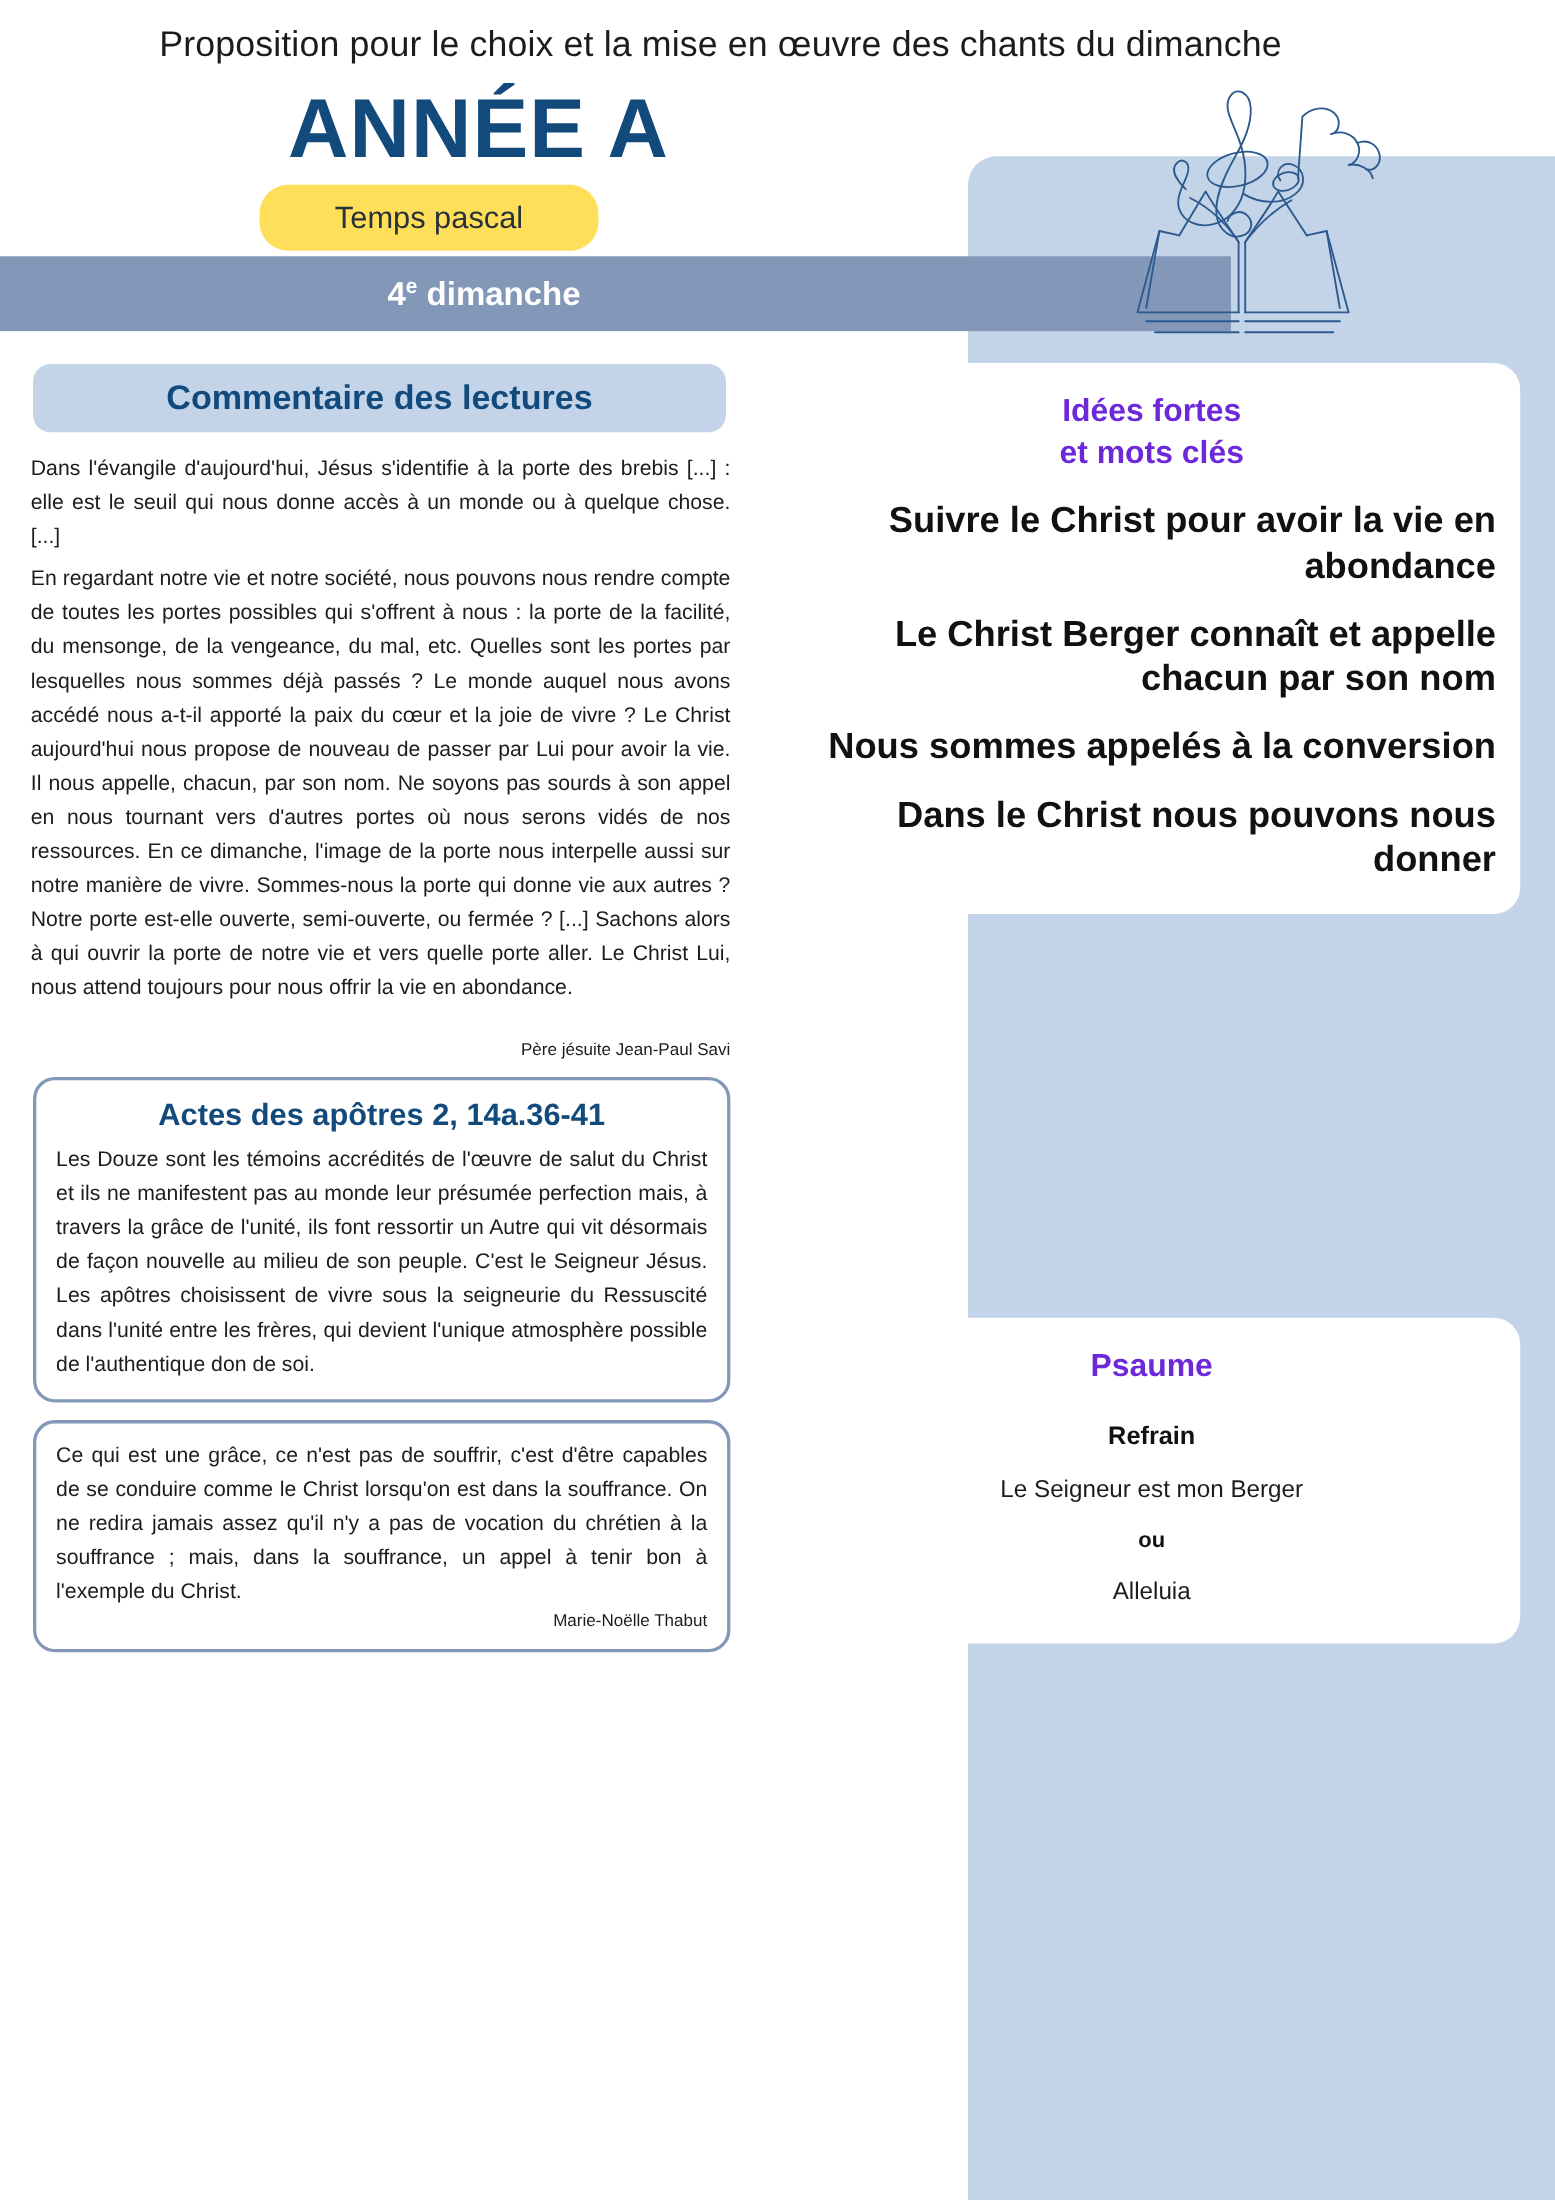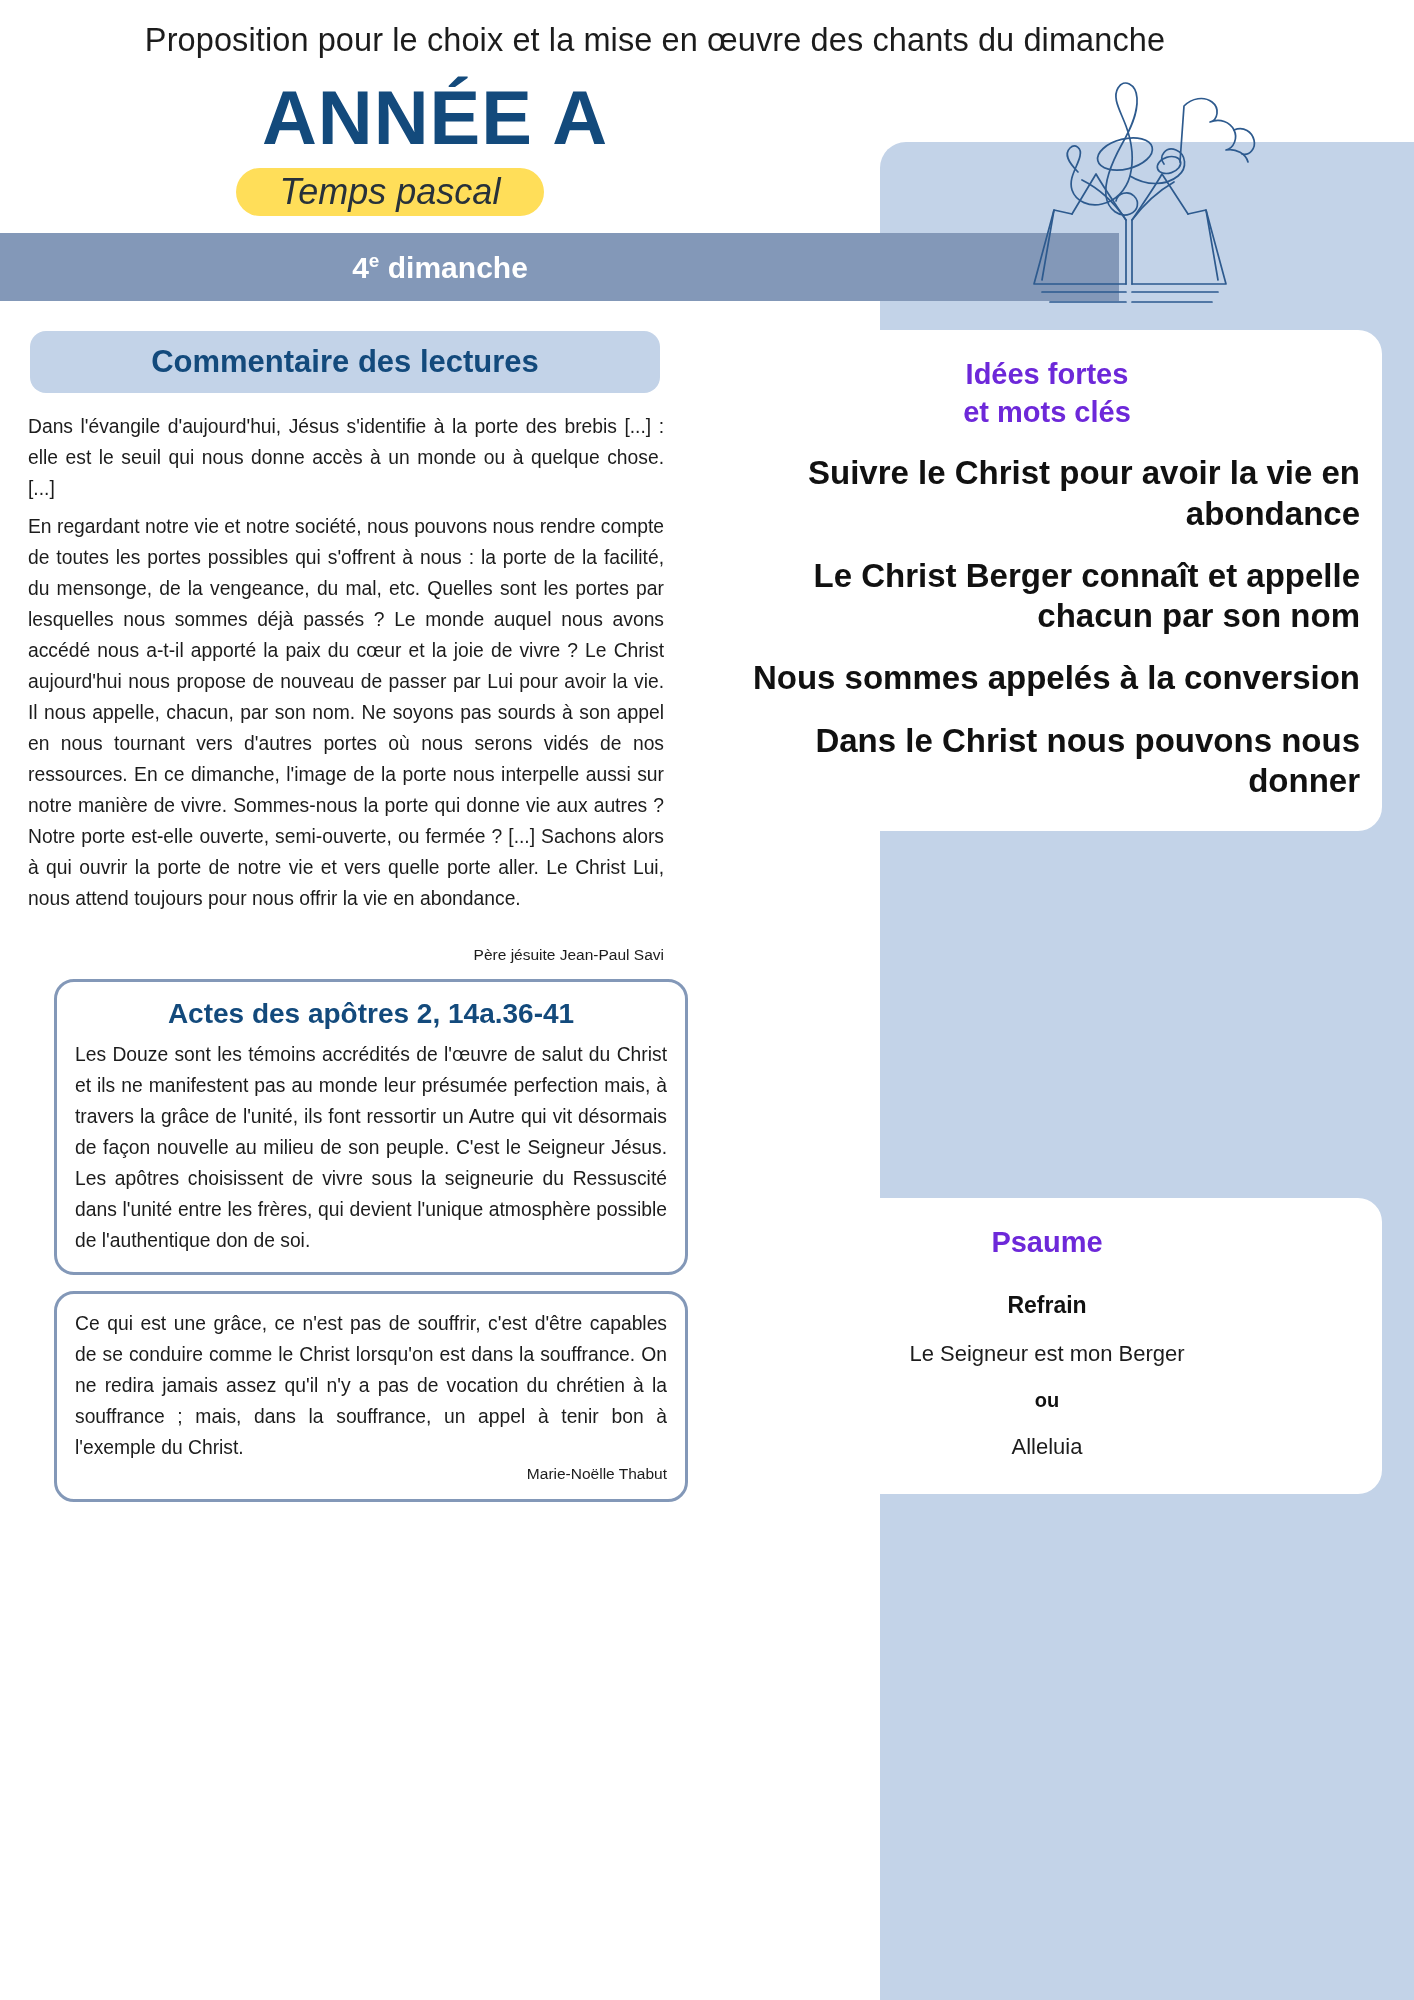--- a/index.html
+++ b/index.html
@@ -55,29 +55,28 @@
     font-weight: bold;
     color: #134a7c;
     letter-spacing: 1px;
   }
 
   .season-pill {
     position: absolute;
     left: 236px;
     top: 168px;
     width: 308px;
-    height: 48px;
+    height: 60px;
     background: #ffde59;
     border-radius: 26px;
     display: flex;
     align-items: center;
     justify-content: center;
-    font-size: 36px;
+    font-size: 28px;
     color: #27313a;
-    font-style: italic;
   }
 
   
   .sunday-banner {
     position: absolute;
     left: 0;
     top: 233px;
     width: 1119px;
     height: 68px;
     background: #8398b8;
@@ -159,21 +158,20 @@
 
   
   .reading-card {
     position: absolute;
     left: 30px;
     width: 634px;
     background: #ffffff;
     border: 3px solid #8398b8;
     border-radius: 20px;
     padding: 14px 18px 16px 18px;
-    margin-left: 24px;
   }
   .card-acts { top: 678px; }
   .card-peter { top: 990px; }
 
   .reading-card h2 {
     text-align: center;
     font-size: 28px;
     font-weight: bold;
     color: #134a7c;
     margin-bottom: 8px;

